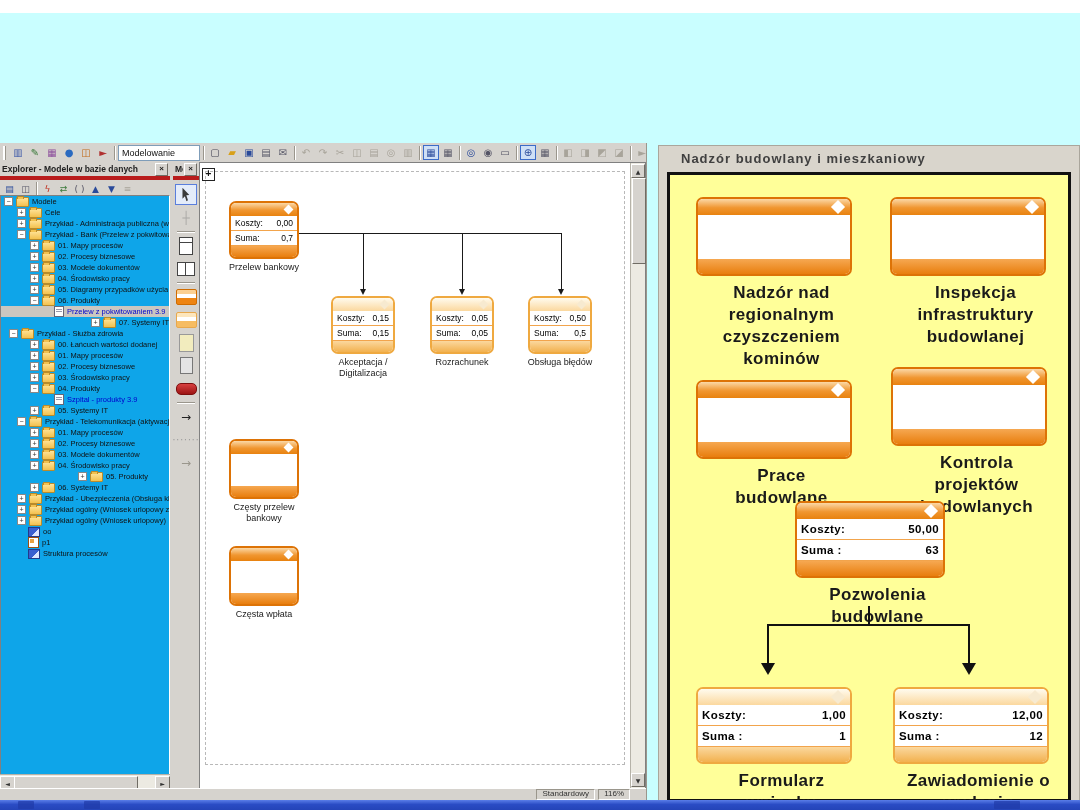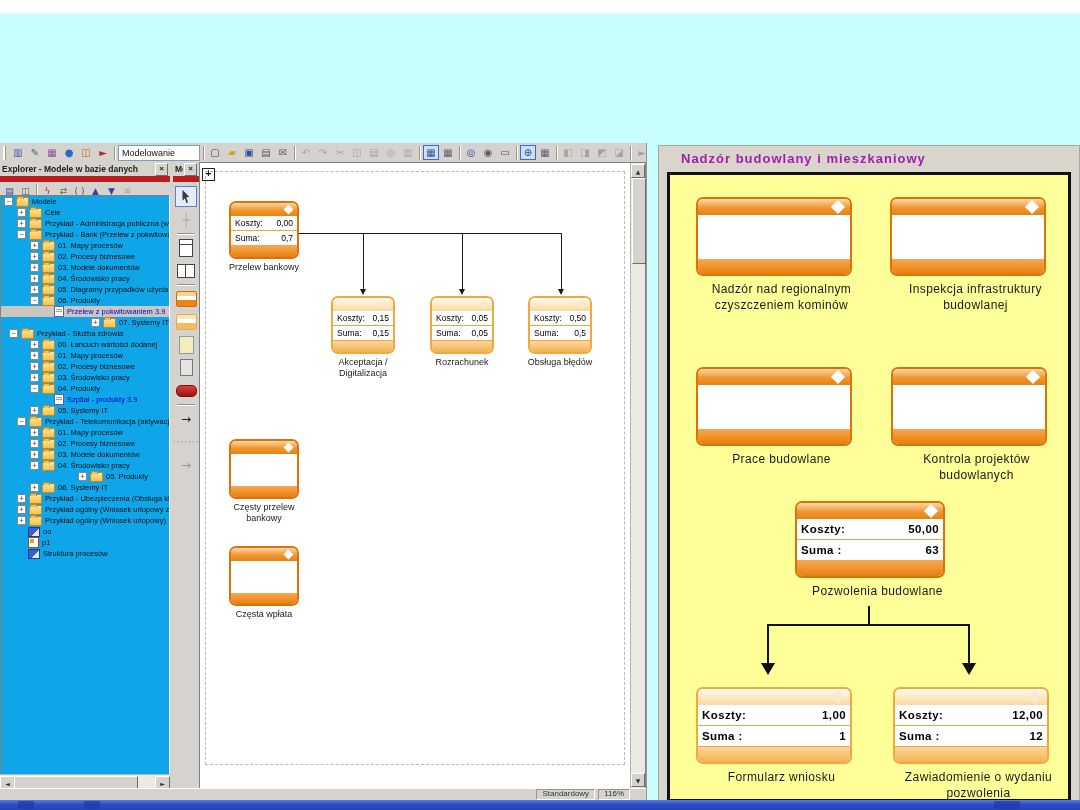--- a/index.html
+++ b/index.html
@@ -23,21 +23,21 @@
   .tb-btn.active{border:1px solid #3c6cc8;background:#cfe0f6;width:14px;height:13px;}
   .tb-sep{width:1px;height:14px;background:#9a968c;margin:0 2px;box-shadow:1px 0 0 #fff;}
   .tb-combo{height:14px;min-width:74px;background:#fff;border:1px solid #7f9db9;font-size:9px;
     display:inline-flex;align-items:center;padding:0 3px;color:#111;}
 
   
   .mainarea{position:absolute;left:0;top:19px;right:0;bottom:11px;}
 
   
   .explorer{position:absolute;left:0;top:0;width:170px;bottom:0;}
-  .phead{height:14px;display:flex;align-items:center;background:#d6d3ce;border-bottom:6px solid #b91c1c;
+  .phead{height:14px;display:flex;align-items:center;background:#d6d3ce;border-bottom:4px solid #b91c1c;
     font-size:8.5px;font-weight:bold;color:#222;padding:0 2px;}
   .phead .ptitle{flex:1;white-space:nowrap;overflow:hidden;}
   .xbtn{width:11px;height:11px;border:1px solid;border-color:#fff #6f6c64 #6f6c64 #fff;background:#d6d3ce;
     font-size:8px;line-height:9px;text-align:center;color:#222;margin-left:1px;}
   .etoolbar{height:18px;display:flex;align-items:center;gap:1px;padding:0 2px;border-bottom:1px solid #aaa79d;background:#d6d3ce;}
   .etoolbar .tb-btn{width:15px;height:14px;font-size:9px;}
   .tree{position:absolute;left:0;top:33px;right:0;bottom:14px;background:#0ea5e9;border:1px solid #808080;
     border-right-color:#fff;overflow:hidden;font-size:7.5px;color:#111;}
   .trow{height:11px;display:flex;align-items:center;white-space:nowrap;overflow:hidden;}
   .trow.sel{background:#cbc7c0;}
@@ -116,21 +116,21 @@
   .sm .dia{width:7px;height:7px;right:5px;top:3px;}
   .sm .prow{height:14px;font-size:8.5px;}
   .sm .pbox.empty .pb{height:32px;}
   .sm .plabel{font-size:9px;line-height:1.25;margin-top:3px;}
 
   .big .pbox{width:152px;}
   .big .ph{height:16px;} .big .pf{height:15px;}
   .big .dia{width:10px;height:10px;right:7px;top:3px;}
   .big .prow{height:20px;font-size:11.5px;font-weight:bold;letter-spacing:.4px;}
   .big .pbox.empty .pb{height:44px;}
-  .big .plabel{font-size:12px;font-weight:normal;letter-spacing:.4px;line-height:1.3;margin-top:6px;margin-left:15px;}
+  .big .plabel{font-size:17px;font-weight:bold;letter-spacing:.4px;line-height:1.3;margin-top:6px;margin-left:15px;}
 
   
   .b-przelew{left:26px;top:38px;width:76px;}
   .b-akceptacja{left:123px;top:133px;width:80px;}
   .b-akceptacja .pbox,.b-rozrachunek .pbox,.b-obsluga .pbox{width:60px;}
   .b-rozrachunek{left:222px;top:133px;width:80px;}
   .b-obsluga{left:320px;top:133px;width:80px;}
   .b-czesty{left:22px;top:276px;width:84px;}
   .b-czesta{left:22px;top:383px;width:84px;}
   .b-szybki{left:22px;top:493px;width:84px;}
@@ -148,26 +148,26 @@
   
   .statusbar{position:absolute;left:0;bottom:0;right:0;height:11px;background:#d6d3ce;border-top:1px solid #fff;
     display:flex;justify-content:flex-end;align-items:center;gap:3px;padding-right:16px;font-size:8px;color:#333;}
   .scell{border:1px solid;border-color:#9a968c #fff #fff #9a968c;padding:0 5px;height:9px;line-height:8px;}
   .taskbar{position:absolute;left:0;top:800px;width:1080px;height:10px;
     background:linear-gradient(#5a7ee8,#2a4cc4 45%,#2444b8);z-index:40;}
   .tseg{position:absolute;top:1px;height:8px;background:#1f3aa8;border-radius:1px;opacity:.7;}
 
   
   .rightpanel{position:absolute;left:658px;top:145px;width:422px;height:658px;background:#d9d5cc;border:1px solid #aaa69c;box-sizing:border-box;}
-  .rp-title{margin:5px 0 0 22px;font-size:13px;font-weight:bold;letter-spacing:1px;color:#a21caf;}
+  .rp-title{margin:5px 0 0 22px;font-size:13px;font-weight:bold;letter-spacing:1px;color:#404040;}
   .rp-canvas{position:absolute;left:8px;top:26px;width:398px;height:624px;background:#ffff99;border:3px solid #111;}
 
   .b-nadzor{left:24px;top:22px;width:160px;}
   .b-inspekcja{left:218px;top:22px;width:160px;}
-  .b-prace{left:24px;top:192px;width:160px;}
+  .b-prace{left:24px;top:205px;width:160px;}
   .b-kontrola{left:218px;top:192px;width:162px;}
   .b-pozwolenia{left:119px;top:326px;width:162px;}
   .b-pozwolenia .pbox{width:146px;}
   .b-formularz{left:24px;top:512px;width:160px;}
   .b-zawiadomienie{left:218px;top:512px;width:166px;}
 
   .ln2{position:absolute;background:#111;}
   .c2v1{left:198px;top:431px;width:2px;height:19px;}
   .c2h{left:98px;top:449px;width:202px;height:2px;}
   .c2v2{left:97px;top:449px;width:2px;height:40px;}

